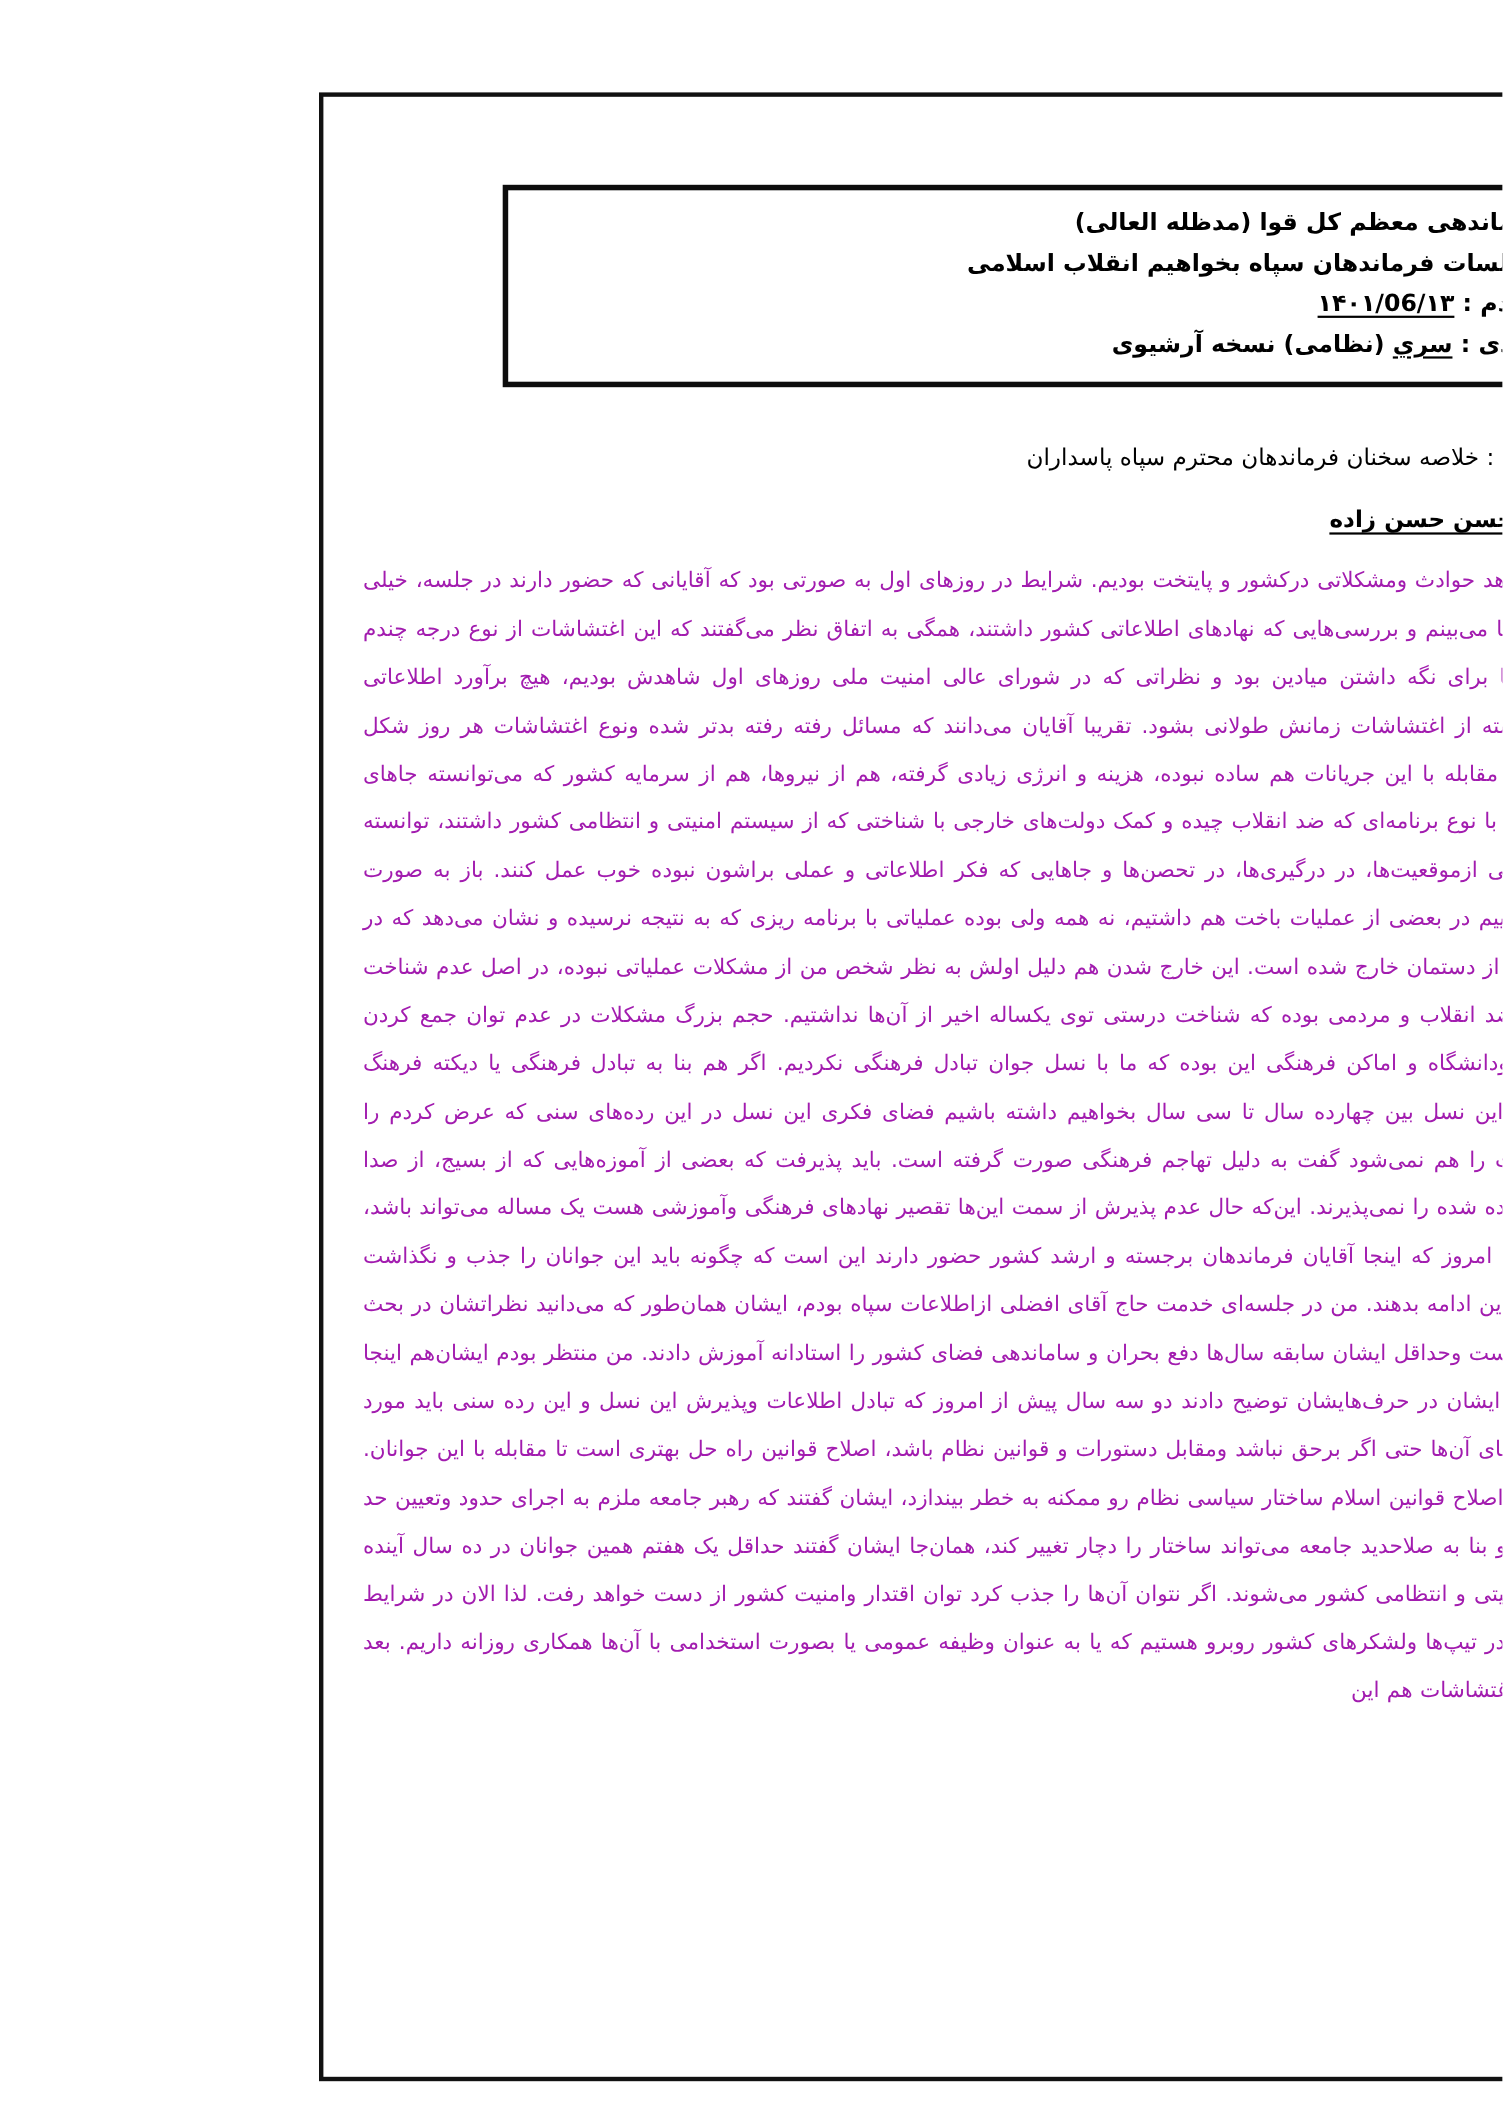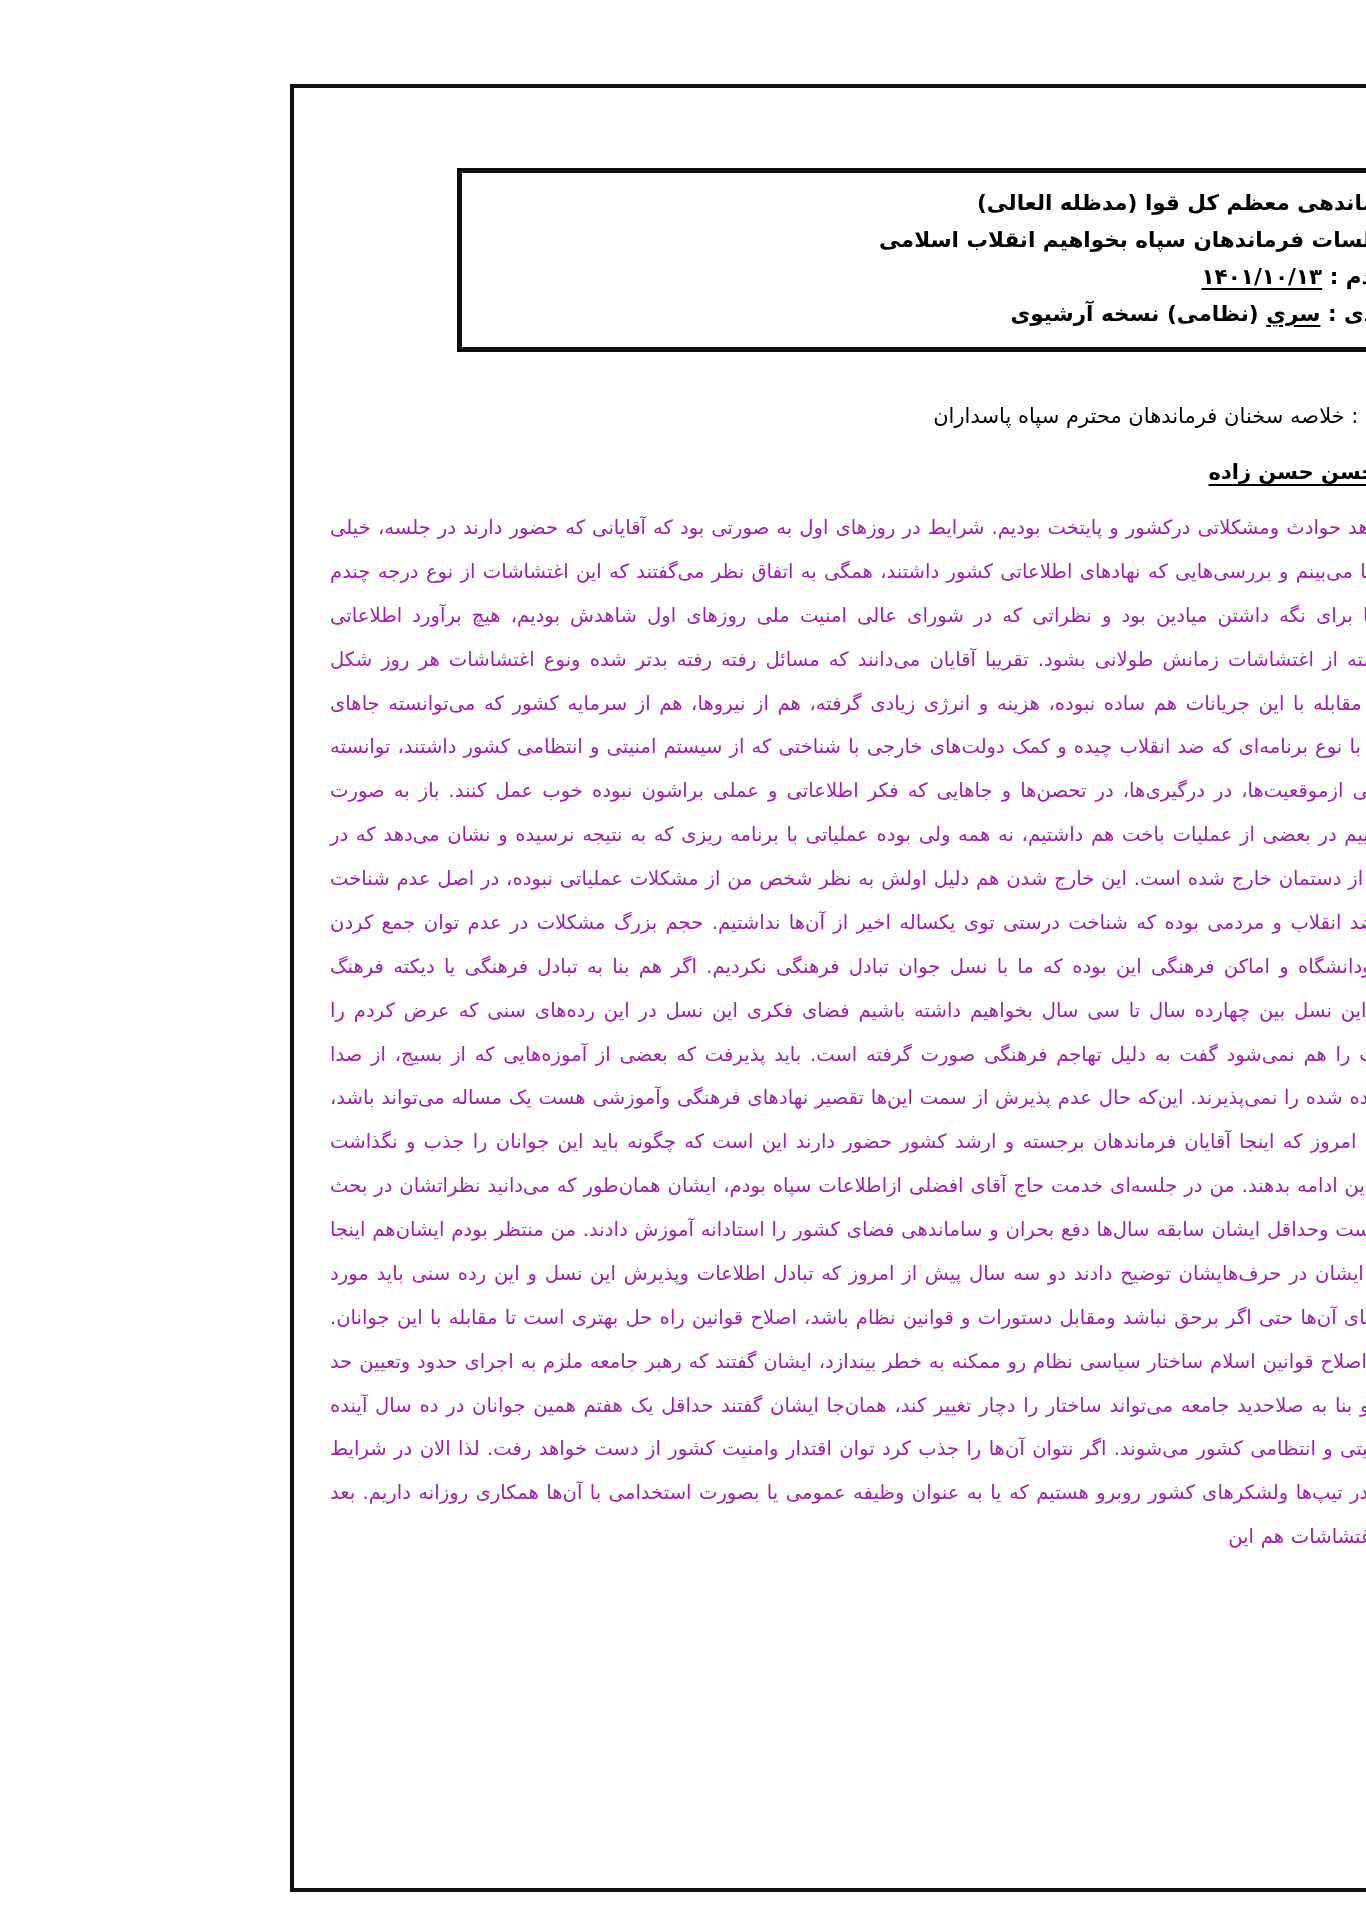--- a/index.html
+++ b/index.html
@@ -116,21 +116,21 @@
 <div class="page">
 
   <div class="page-frame"></div>
 
   <div class="content">
 
     <div class="letterhead">
       <div class="lh-line">دفتر فرماندهی معظم کل قوا (مدظله العالی)</div>
       <div class="lh-line">آرشیو جلسات فرماندهان سپاه بخواهیم انقلاب اسلامی</div>
       <div class="lh-line">
-        <span>تاریخ کردم : </span><span class="u-val">۱۴۰۱/۱۰/۱۳</span>
+        <span>تاریخ کردم : </span><span class="u-val">۱۴۰۱/06/۱۳</span>
       </div>
       <div class="lh-line">
         <span>طبقه بندی : </span><span class="u-val">سري</span><span> (نظامی) نسخه آرشیوی</span>
       </div>
     </div>
 
     <div class="subject">
       <span>موضوع جلسه : </span><span>خلاصه سخنان فرماندهان محترم سپاه پاسداران</span>
     </div>
 

